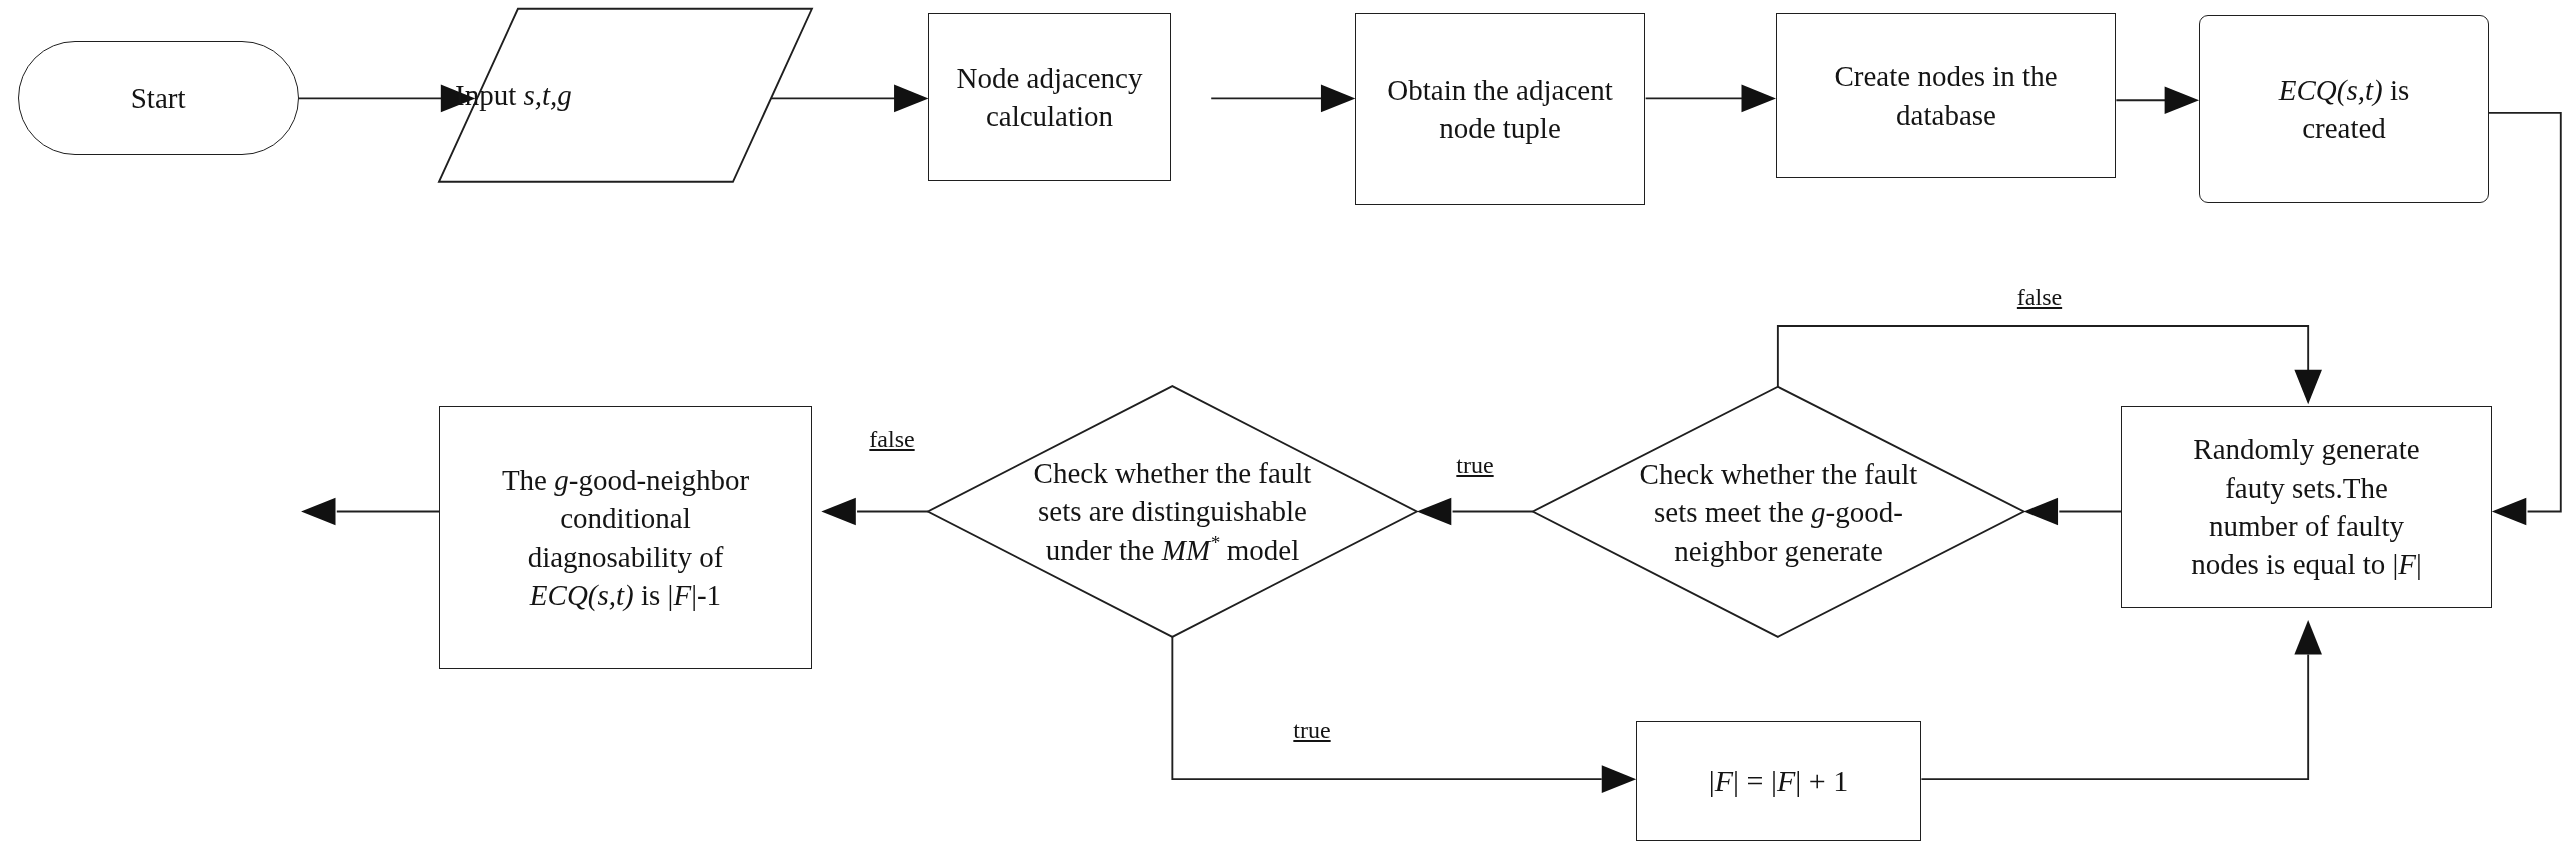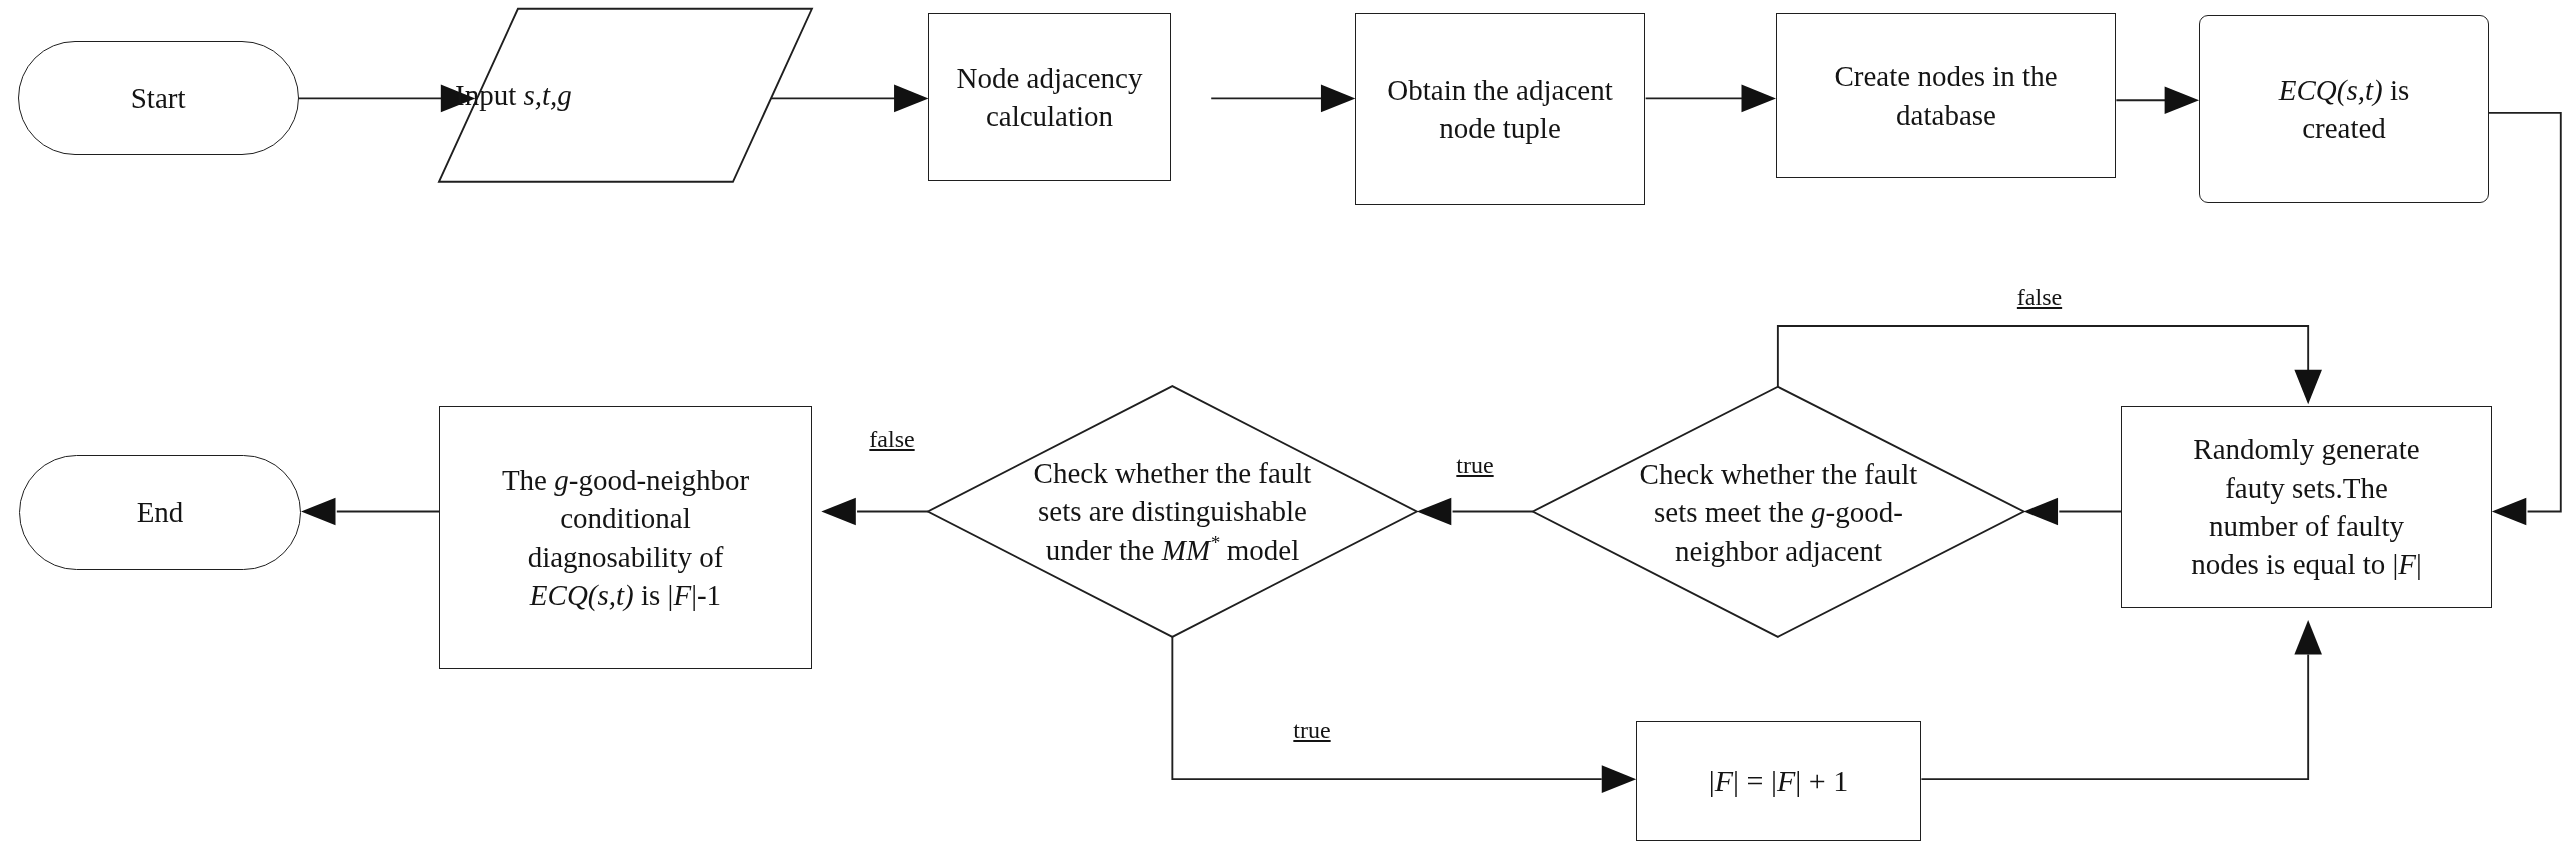--- a/index.html
+++ b/index.html
@@ -165,34 +165,31 @@
 
   <div class="node rect" style="left:2199px; top:15px; width:290px; height:188px;border-radius:9px;">
     <div class="txt" style="max-width:188px;"><span class="it">ECQ(s,t)</span><span> is created</span></div>
   </div>
 
   <div class="node rect" style="left:2121px; top:406px; width:371px; height:202px;">
     <div class="txt" style="max-width:257px;"><span>Randomly generate fauty sets.The number of faulty nodes is equal to |</span><span class="it">F</span><span>|</span></div>
   </div>
 
   <div class="node plain" style="left:1533px; top:387px; width:491px; height:251px;">
-    <div class="txt" style="max-width:313px;"><span>Check whether the fault sets meet the </span><span class="it">g</span><span>-good-neighbor adjacent</span></div>
+    <div class="txt" style="max-width:313px;"><span>Check whether the fault sets meet the </span><span class="it">g</span><span>-good-neighbor generate</span></div>
   </div>
 
   <div class="node plain" style="left:928px; top:386px; width:489px; height:251px;">
     <div class="txt" style="max-width:313px;"><span>Check whether the fault sets are distinguishable under the </span><span class="it">MM</span><span class="sup">*</span><span> model</span></div>
   </div>
 
   <div class="node rect" style="left:439px; top:406px; width:373px; height:263px;">
     <div class="txt" style="max-width:301px;"><span>The </span><span class="it">g</span><span>-good-neighbor conditional diagnosability of </span><span class="it">ECQ(s,t)</span><span> is |</span><span class="it">F</span><span>|-1</span></div>
   </div>
 
-  <div class="node stadium" style="left:19px; top:455px; width:282px; height:115px;">
-    <div class="txt">End</div>
-  </div>
 
   <div class="node rect big" style="left:1636px; top:721px; width:285px; height:120px;">
     <div class="txt"><span>|</span><span class="it">F</span><span>| = |</span><span class="it">F</span><span>| + 1</span></div>
   </div>
 
   <div class="edge-label" style="left:1933px; top:274px; width:213px; height:45px;">false</div>
   <div class="edge-label" style="left:1406px; top:442px; width:138px; height:45px;">true</div>
   <div class="edge-label" style="left:823px; top:416px; width:138px; height:45px;">false</div>
   <div class="edge-label" style="left:1243px; top:707px; width:138px; height:45px;">true</div>
 

